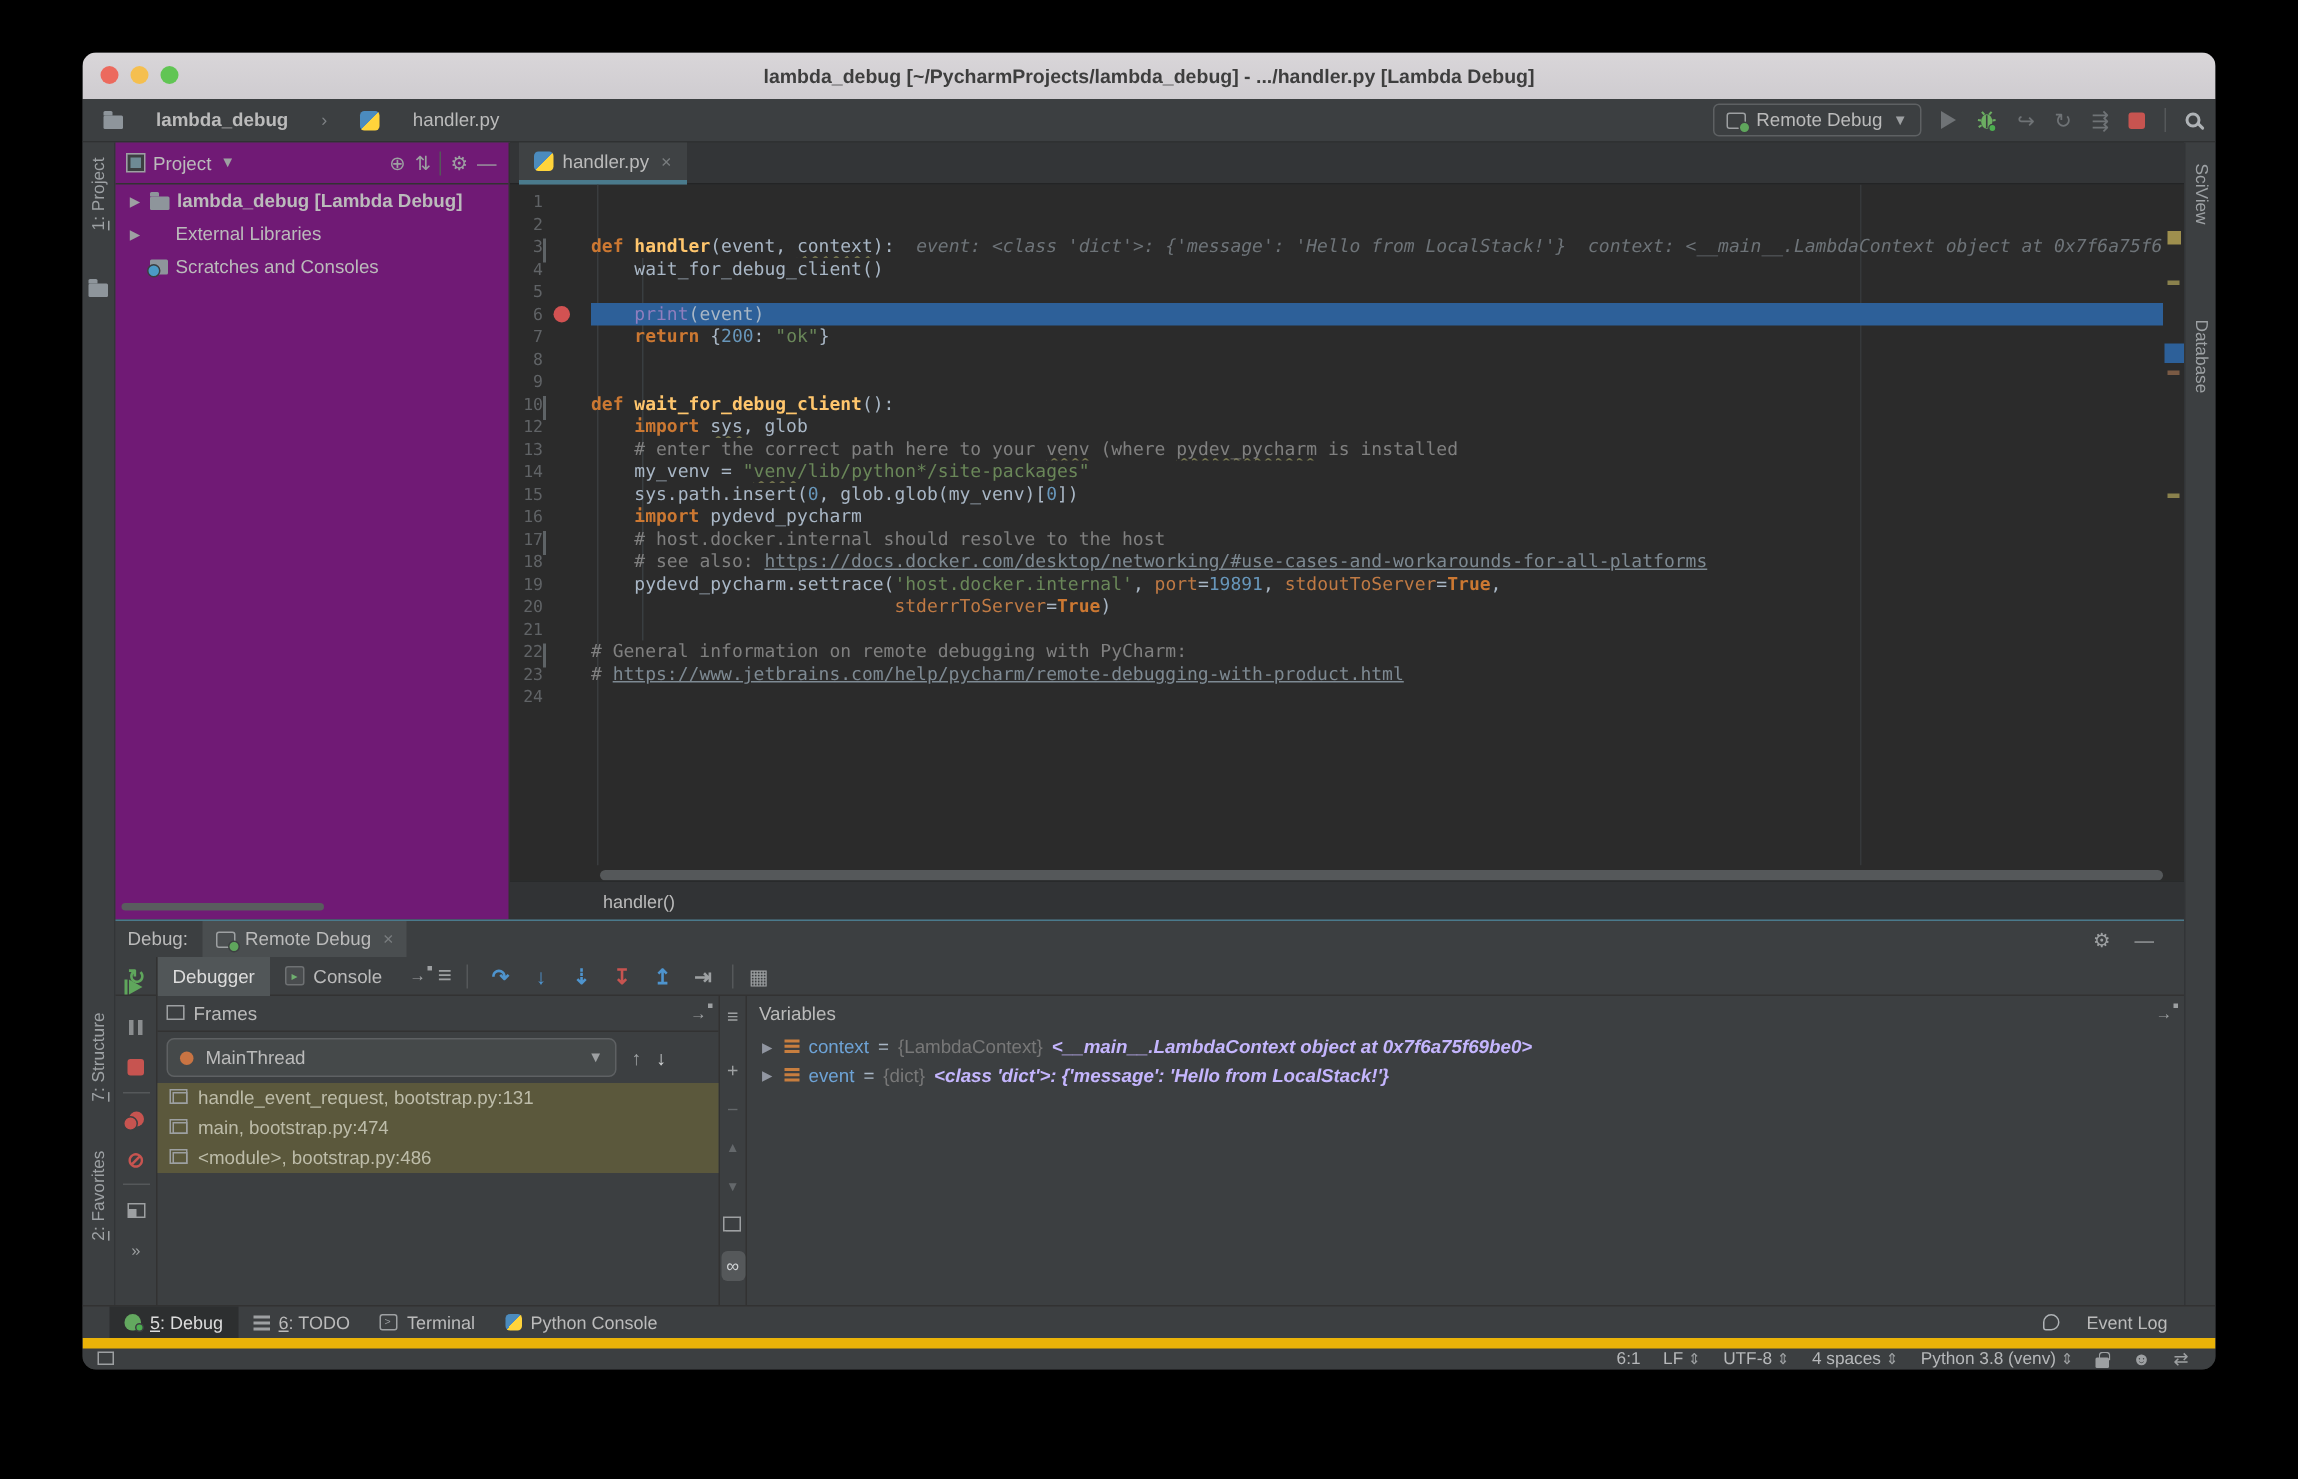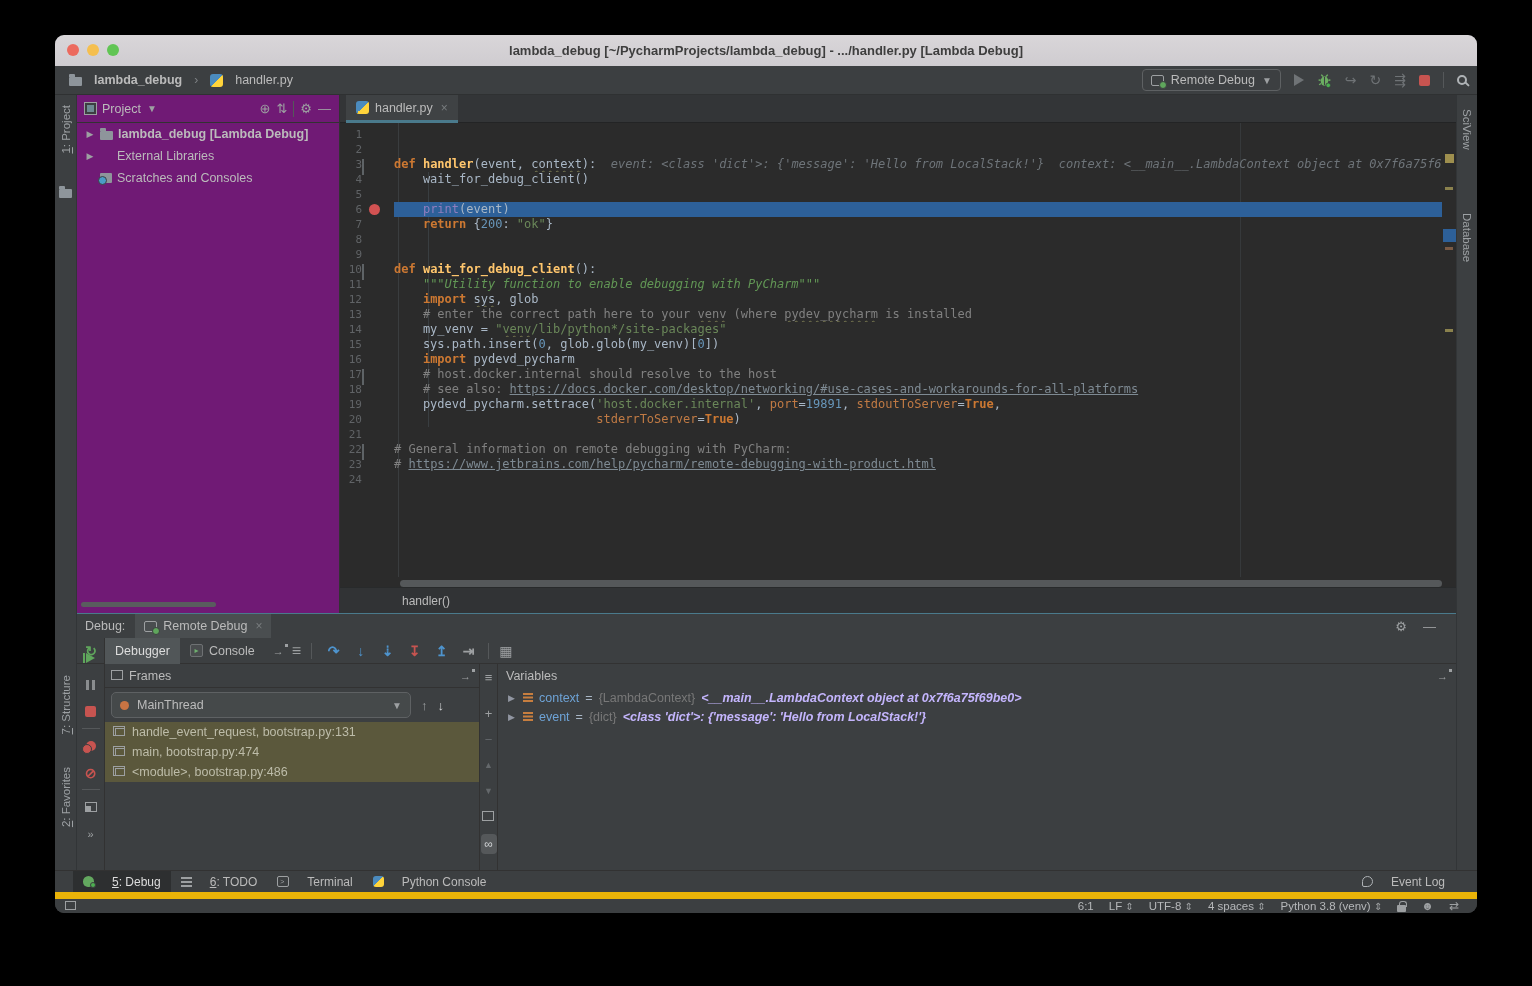--- a/index.html
+++ b/index.html
@@ -13,21 +13,21 @@
   .titlebar { position:absolute; left:0; top:0; right:0; height:31px;
     background:linear-gradient(#d9d6d9,#cfccd0); display:flex; align-items:center; }
   .traffic { position:absolute; left:12px; top:9px; display:flex; gap:8px; }
   .tl { width:12px; height:12px; border-radius:50%; }
   .tl.red{ background:#EC6A5E; } .tl.yellow{ background:#F5BF4F; } .tl.green{ background:#61C554; }
   .wtitle { width:100%; text-align:center; font-size:13px; font-weight:bold; color:#3E3E3E; }
 
   
   .navbar { position:absolute; left:0; top:31px; right:0; height:29px; background:#3C3F41;
     border-bottom:1px solid #2F3132; display:flex; align-items:center; color:#BBB; font-size:12.5px; }
-  .crumbs { display:flex; align-items:center; gap:12px; padding-left:14px; }
+  .crumbs { display:flex; align-items:center; gap:22px; padding-left:14px; }
   .crumb-sep { color:#7E8285; font-size:12px; }
   .nav-right { position:absolute; right:10px; top:0; height:100%; display:flex; align-items:center; gap:13px; }
   .runcfg { display:flex; align-items:center; gap:7px; border:1px solid #5E6163; border-radius:4px;
     height:22px; padding:0 8px; color:#BBB; }
   .chev { color:#9DA0A2; font-size:10px; }
   .icn-rc { width:13px; height:11px; border:1.5px solid #9DA0A2; border-radius:2px; position:relative; }
   .icn-rc::after { content:''; position:absolute; right:-4px; bottom:-4px; width:6px; height:6px;
     background:#5FA65C; border-radius:50%; border:1px solid #3C3F41; }
   .icn-play { width:0; height:0; border-left:10px solid #6F7376; border-top:6px solid transparent;
     border-bottom:6px solid transparent; }
@@ -175,21 +175,21 @@
   .var-row { height:19px; display:flex; align-items:center; gap:6px; padding:0 10px; font-size:12.5px; }
   .var-arrow { color:#9196A1; font-size:9px; width:9px; }
   .icn-varbars { width:10px; height:2px; background:#C77E3F; box-shadow:0 3.5px 0 #C77E3F, 0 7px 0 #C77E3F;
     margin-bottom:7px; flex:none; }
   .var-name { color:#6EA3D6; } .var-eq { color:#A9B7C6; } .var-type { color:#787878; }
   .var-val { color:#c4b5fd; font-weight:bold;font-style:italic; }
 
   
   .bottombar { position:absolute; left:0; top:835px; right:0; height:22px; background:#3C3F41;
     border-top:1px solid #323232; display:flex; align-items:center; font-size:12px; color:#BBB; }
-  .tw-btn { height:100%; display:flex; align-items:center; gap:18px; padding:0 10px; }
+  .tw-btn { height:100%; display:flex; align-items:center; gap:6px; padding:0 10px; }
   .tw-btn.active { background:#2D2F30; color:#DDD; }
   .tw-btn:first-child { margin-left:18px; }
   .icn-bug-s { width:11px; height:11px; border-radius:50% 50% 45% 45%; background:#63A85F; position:relative; }
   .icn-bug-s::after { content:''; position:absolute; right:-2px; bottom:-1px; width:4px; height:4px;
     border-radius:50%; background:#4CAF50; border:1px solid #3C3F41; }
   .icn-todo { width:11px; height:2px; background:#9DA0A2; box-shadow:0 4px 0 #9DA0A2, 0 8px 0 #9DA0A2; margin-bottom:8px; }
   .icn-term { width:12px; height:11px; border:1px solid #9DA0A2; border-radius:2px; color:#9DA0A2;
     font-size:7px; line-height:9px; padding-left:2px; }
   .eventlog { position:absolute; right:32px; display:flex; align-items:center; gap:18px; }
   .icn-bubble { width:11px; height:11px; border:1.5px solid #AFB3B6; border-radius:50% 50% 50% 2px; }
@@ -382,25 +382,20 @@
             <span class="ln">9</span>
             <span class="gut"></span>
             <span class="ct"></span>
           </div>
           <div class="code-line">
             <span class="ln">10</span>
             <span class="gut"><i class="fold fold-open"></i></span>
             <span class="ct"><span class="tk-kw">def </span><span class="tk-fn">wait_for_debug_client</span><span class="tk-def">():</span></span>
           </div>
           <div class="code-line">
-            <span class="ln">11</span>
-            <span class="gut"></span>
-            <span class="ct"><span class="tk-def">    </span><span class="tk-doc">"""Utility function to enable debugging with PyCharm"""</span></span>
-          </div>
-          <div class="code-line">
             <span class="ln">12</span>
             <span class="gut"></span>
             <span class="ct"><span class="tk-def">    </span><span class="tk-kw">import </span><span class="wavy">sys</span><span class="tk-def">, glob</span></span>
           </div>
           <div class="code-line">
             <span class="ln">13</span>
             <span class="gut"></span>
             <span class="ct"><span class="tk-def">    </span><span class="tk-com"># enter the correct path here to your </span><span class="tk-com wavy">venv</span><span class="tk-com"> (where </span><span class="tk-com wavy">pydev_pycharm</span><span class="tk-com"> is installed</span></span>
           </div>
           <div class="code-line">

